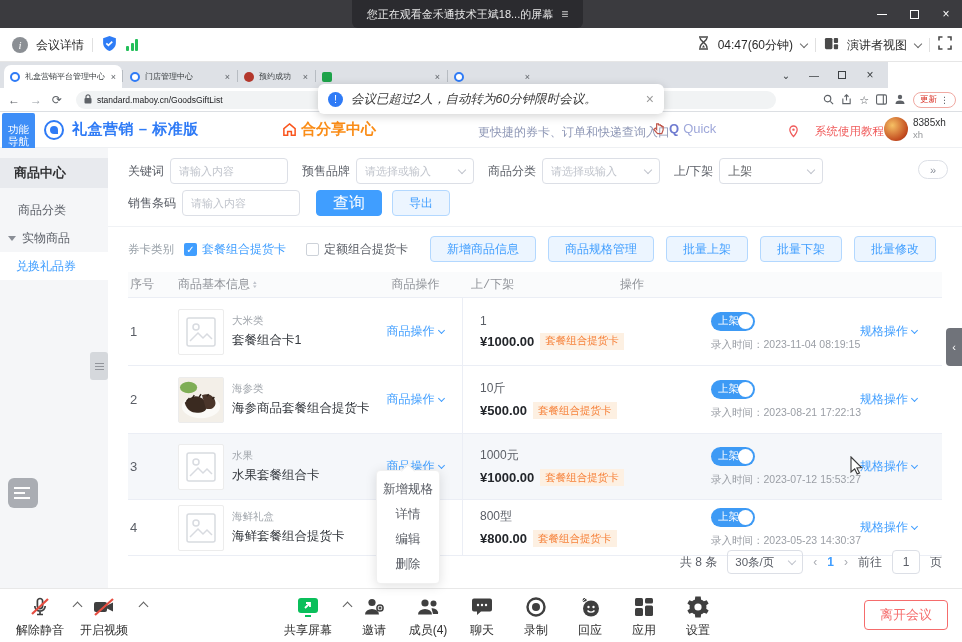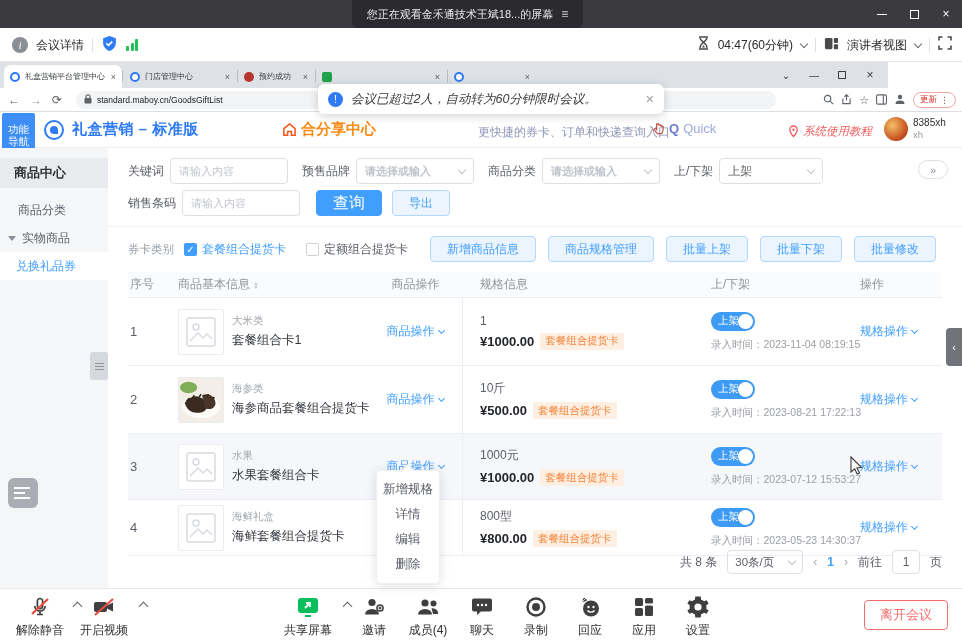--- a/index.html
+++ b/index.html
@@ -71,21 +71,21 @@
   #brandlogo { position:absolute; left:44px; top:8px; width:20px; height:20px; border-radius:50%;
     border:2px solid #2f7bf6; background:#fff; }
   #brandlogo i { position:absolute; left:4px; top:4px; width:8px; height:8px; border-radius:50% 50% 0 50%; background:#2f7bf6; display:block; }
   #brandname { position:absolute; left:72px; top:8px; font-size:15px; font-weight:bold; color:#2f7bf6; letter-spacing:.5px; }
   #sharecenter { position:absolute; left:282px; top:8px; display:flex; align-items:center; gap:4px;
     color:#fa8c16; font-size:15px; font-weight:bold; }
   #quickhint { position:absolute; left:478px; top:12px; font-size:12px; color:#8d96b5; }
   #quickgrp { position:absolute; left:652px; top:9px; display:flex; align-items:center; gap:4px; }
   #quickgrp .q { color:#6f7bd0; font-weight:bold; font-size:13px; }
   #quickgrp .qlabel { color:#9fa8da; font-size:13px; }
-  #tutorial { position:absolute; left:788px; top:12px; display:flex; align-items:center; gap:4px; color:#f05b5b; font-size:11.5px;font-style:italic; }
+  #tutorial { position:absolute; left:788px; top:12px; display:flex; align-items:center; gap:16px; color:#f05b5b; font-size:11.5px; }
   #userblk { position:absolute; left:884px; top:5px; display:flex; align-items:center; gap:5px; }
   #avatar { width:24px; height:24px; border-radius:50%;
     background:radial-gradient(circle at 35% 35%, #f6c064, #c24a1e 70%, #7d2a10); }
   #userblk .names { display:flex; flex-direction:column; line-height:12px; }
   #userblk .n1 { font-size:10px; color:#303133; }
   #userblk .n2 { font-size:9.5px; color:#97999c; }
 
   
   #content { left:0; top:148px; width:962px; height:440px; }
   #sidebar { position:absolute; left:0; top:0; width:108px; height:440px; background:#f5f6f8; }
@@ -106,21 +106,21 @@
 
   #main { position:absolute; left:108px; top:0; width:854px; height:440px; background:#fff; }
 
   .filters1 { position:absolute; left:20px; top:10px; display:flex; align-items:center; }
   .filters2 { position:absolute; left:20px; top:42px; display:flex; align-items:center; }
   .flabel { font-size:12px; color:#5a5e66; margin-right:6px; white-space:nowrap; }
   .finput, .fselect { width:118px; height:26px; border:1px solid #dcdfe6; border-radius:4px; background:#fff;
     font-size:12px; color:#606266; padding:0 8px; }
   .finput::placeholder { color:#c0c4cc; font-size:11px; }
   .fselect { display:flex; align-items:center; justify-content:space-between; }
-  .fselect .ph { color:#c0c4cc; font-size:11px;font-weight:bold; }
+  .fselect .ph { color:#c0c4cc; font-size:11px; }
   .fselect .val { color:#606266; font-size:12px; }
   .fselect .caret-dn { border-color:#c0c4cc; }
   .fgap { width:14px; }
   .btn-primary { height:26px; padding:0 16px; background:#409eff; color:#fff; border:1px solid #409eff;
     border-radius:4px; font-size:16px; display:flex; align-items:center; margin-left:16px; }
   .btn-plain { height:26px; padding:0 16px; background:#ecf5ff; color:#409eff; border:1px solid #b3d8ff;
     border-radius:4px; font-size:12px; display:flex; align-items:center; margin-left:10px; }
   #expand-pill { position:absolute; right:14px; top:12px; width:30px; height:19px; border:1px solid #dcdfe6;
     border-radius:10px; background:#fff; color:#8a8f99; font-size:11px; display:flex; align-items:center; justify-content:center; }
   .filt-sep { position:absolute; left:0; top:78px; width:854px; height:0; border-top:1px solid #f0f2f5; }
@@ -131,21 +131,21 @@
   .cb.on { background:#409eff; color:#fff; font-size:10px; }
   .cb.off { background:#fff; border:1px solid #cdd2d9; }
   .cb-label-on { font-size:12px; color:#409eff; margin-right:20px; }
   .cb-label-off { font-size:12px; color:#5a5e66; margin-right:18px; }
   .cardbar .btn-plain { margin-left:12px; }
 
   
   #gtable { position:absolute; left:20px; top:124px; width:814px; }
   .trow { display:flex; border-bottom:1px solid #ebeef5; }
   .thead { height:26px; background:#fafbfc; color:#909399; font-size:12px; }
-  .thead > div { display:flex; align-items:center; }
+  .thead > div { display:flex; align-items:center;font-family:Liberation Mono, monospace; }
   .c1 { width:50px; padding-left:2px; flex:none; }
   .c2 { width:190px; flex:none; }
   .c3 { width:95px; flex:none; justify-content:center; border-right:1px solid #ebeef5; }
   .c4 { width:240px; flex:none; padding-left:17px; }
   .c5 { width:155px; flex:none; padding-left:8px; }
   .c6 { width:84px; flex:none; padding-left:2px; }
   .sorter { display:flex; flex-direction:column; margin-left:3px; line-height:4px; }
   .sorter b { font-size:6px; color:#c0c4cc; font-weight:normal; transform:scaleY(.8); }
   .tbody { align-items:center; }
   .tbody.h68 { height:68px; } .tbody.h66 { height:66px; } .tbody.h56 { height:56px; }
@@ -477,21 +477,20 @@
         <div class="trow thead">
           <div class="c1">序号</div>
           <div class="c2">
             <span>商品基本信息</span>
             <span class="sorter">
                 <b>▲</b>
                 <b>▼</b>
               </span>
           </div>
           <div class="c3" style="border-right:none">商品操作</div>
-          <div class="c4">规格信息</div>
           <div class="c5">上/下架</div>
           <div class="c6">操作</div>
         </div>
 
         <div class="trow tbody h68">
           <div class="c1 num">1</div>
           <div class="c2 pinfo">
             <span class="pimg">
               <svg width="30" height="30" viewBox="0 0 30 30">
                   <rect x="1" y="1" width="28" height="28" rx="2" fill="none" stroke="#d8dbe0" stroke-width="1.5"></rect>

